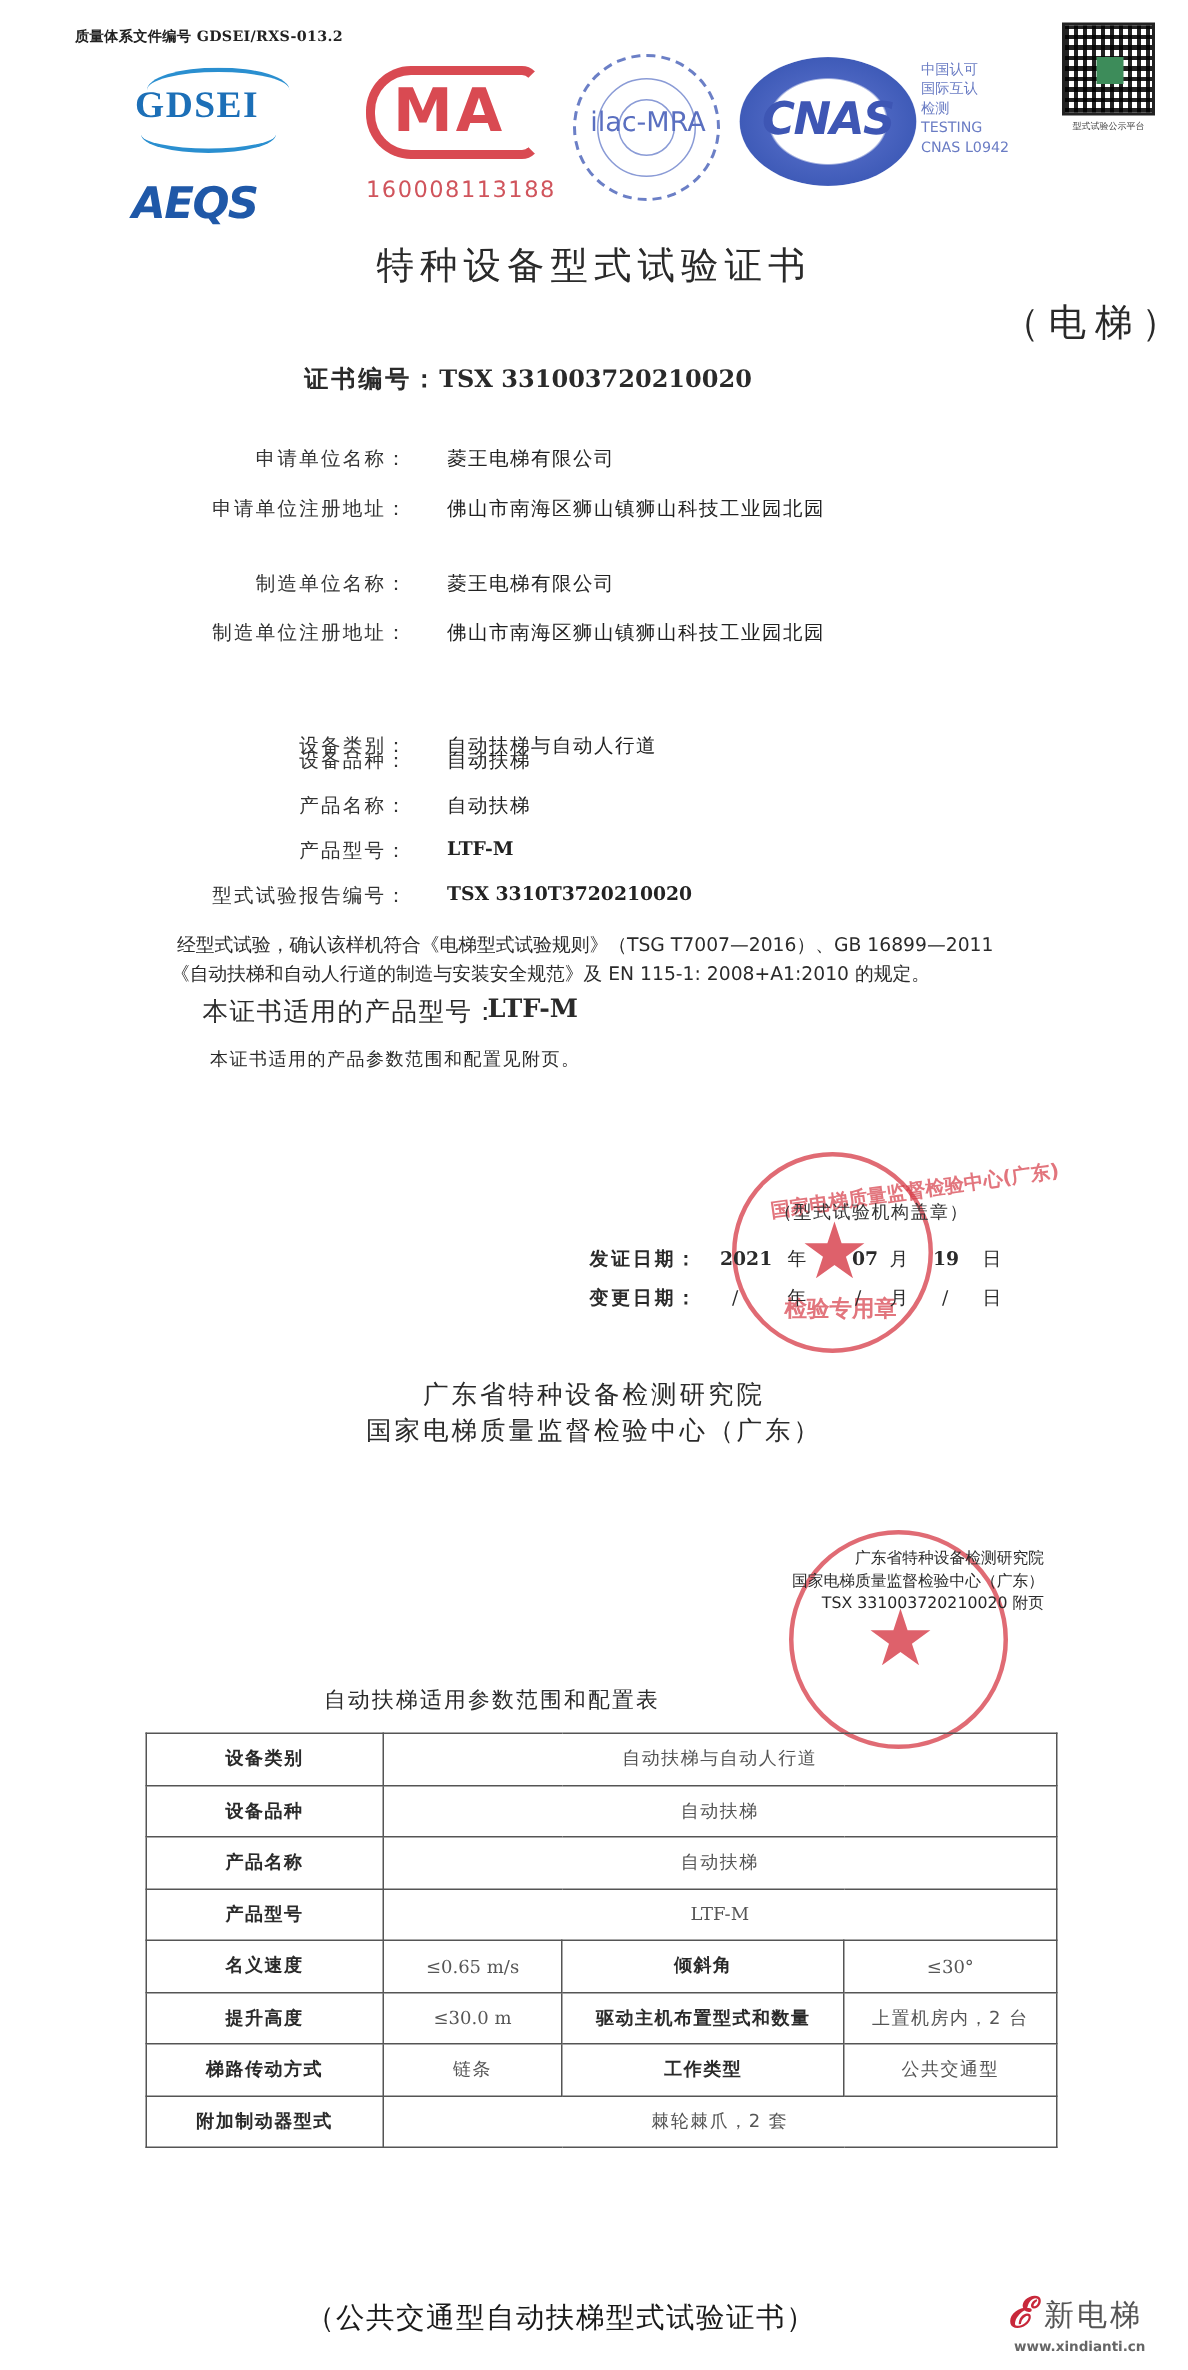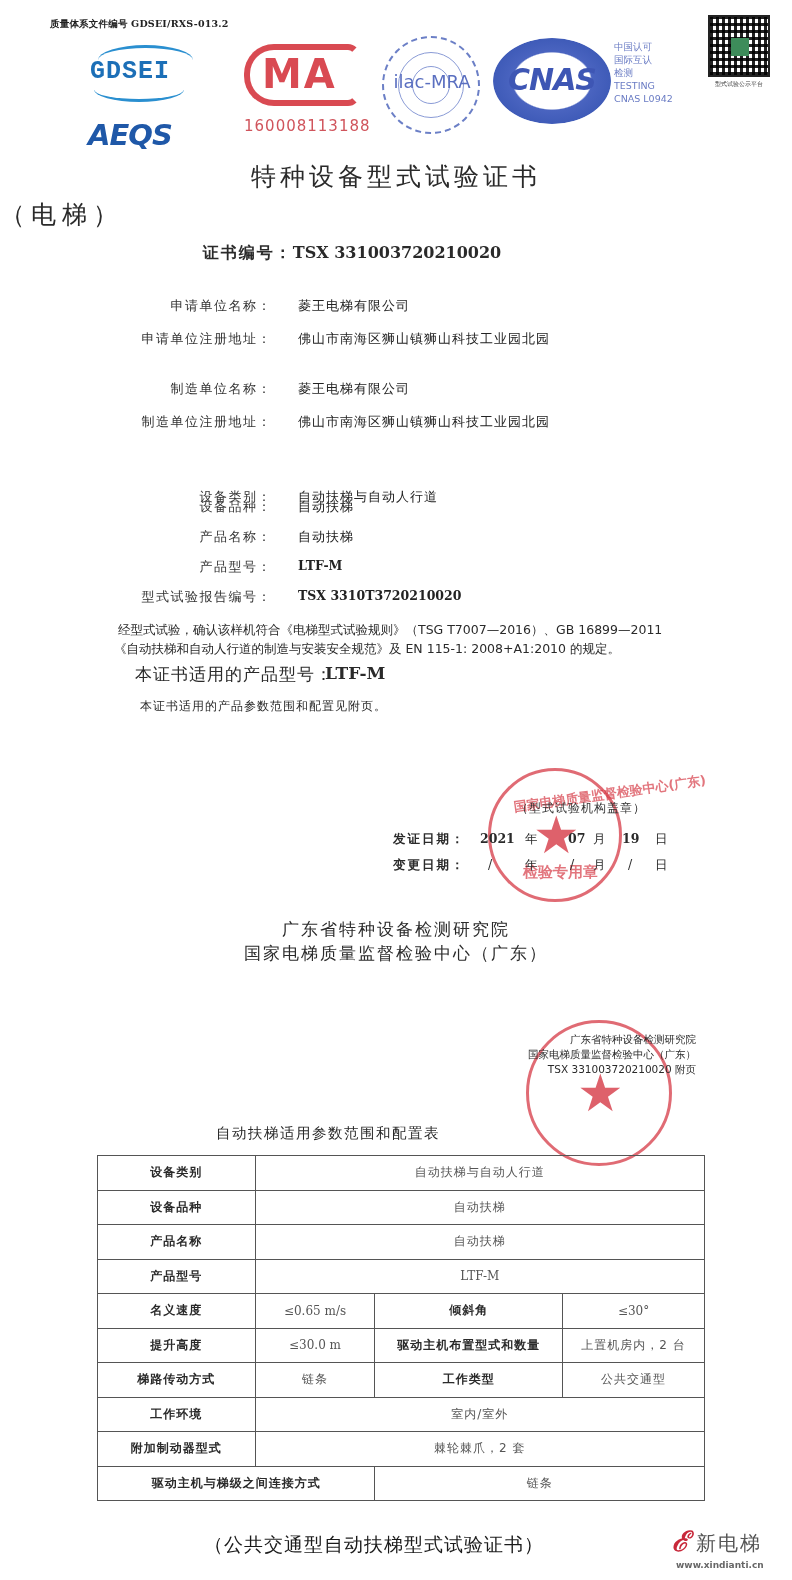--- a/index.html
+++ b/index.html
@@ -4,21 +4,21 @@
 <style>
   * { box-sizing: border-box; margin: 0; padding: 0; }
   html, body { width: 792px; height: 1580px; background: #ffffff; overflow: hidden; }
   body { position: relative; font-family: "DejaVu Serif", "Liberation Serif", serif; color: #2a2a2a; }
   .abs { position: absolute; }
 
   
   .doc-code { left: 50px; top: 18px; font-size: 9.5px; font-weight: bold; color: #222; letter-spacing: 0.2px; }
 
   .logo-gdsei { left: 88px; top: 45px; width: 110px; height: 60px; }
-  .logo-gdsei .txt { position: absolute; left: 2px; top: 12px; font-family: Liberation Mono, monospace; font-weight: bold; font-size: 25px; color: #1c6fb7; letter-spacing: 1px; }
+  .logo-gdsei .txt { position: absolute; left: 2px; top: 12px; font-family: Liberation Serif, serif; font-weight: bold; font-size: 25px; color: #1c6fb7; letter-spacing: 1px; }
   .logo-gdsei .arc1 { position: absolute; left: 10px; top: 0px; width: 95px; height: 30px; border-top: 3px solid #2a8fd0; border-radius: 50% 50% 0 0; }
   .logo-gdsei .arc2 { position: absolute; left: 6px; top: 32px; width: 90px; height: 25px; border-bottom: 3px solid #2a8fd0; border-radius: 0 0 50% 50%; }
   .logo-aeqs { left: 88px; top: 118px; font-family: "DejaVu Sans", sans-serif; font-weight: bold; font-style: italic; font-size: 29px; color: #1f58a8; letter-spacing: -1px; }
 
   .logo-cma { left: 244px; top: 44px; width: 116px; height: 62px; border: 6px solid #d94a52; border-right-color: transparent; border-radius: 30px 12px 12px 30px; }
   .logo-cma .ma { position: absolute; left: 12px; top: 1px; font-family: "DejaVu Sans", sans-serif; font-weight: bold; font-size: 40px; color: #d94a52; letter-spacing: 2px; }
   .cma-num { left: 244px; top: 117px; font-family: "DejaVu Sans", sans-serif; font-size: 15px; color: #d0545c; letter-spacing: 1px; }
 
   .logo-ilac { left: 382px; top: 36px; width: 98px; height: 98px; border-radius: 50%; border: 2px dashed #6b7fc6; }
   .logo-ilac .lbl { position: absolute; left: -2px; top: 33px; width: 100px; text-align: center; font-family: "DejaVu Sans", sans-serif; font-size: 18px; color: #5a6fc0; }
@@ -29,21 +29,21 @@
   .cnas-side { left: 614px; top: 40px; font-family: "DejaVu Sans", sans-serif; font-size: 9.5px; line-height: 13px; color: #6a7cc4; }
 
   .qr { left: 708px; top: 15px; width: 62px; height: 62px; background:
       repeating-linear-gradient(90deg, #222 0 3px, #fff 3px 6px),
       repeating-linear-gradient(0deg, #222 0 3px, #fff 3px 7px); background-blend-mode: multiply; border: 2px solid #222; }
   .qr .center { position: absolute; left: 21px; top: 21px; width: 18px; height: 18px; background: #3d8c5a; }
   .qr-cap { left: 703px; top: 80px; width: 72px; text-align: center; font-size: 6px; color: #444; }
 
   
   .title { left: 0; top: 160px; width: 792px; text-align: center; font-family: "DejaVu Sans", sans-serif; font-size: 25px; letter-spacing: 4px; color: #2a2a2a; }
-  .subtitle { left: 0; top: 198px; width: 792px; text-align: left; font-family: Liberation Serif, serif; font-size: 25px; letter-spacing: 6px; color: #2a2a2a; }
+  .subtitle { left: 0; top: 198px; width: 792px; text-align: right; font-family: Liberation Serif, serif; font-size: 25px; letter-spacing: 6px; color: #2a2a2a; }
   .certno { left: 0; top: 243px; width: 704px; text-align: center; font-size: 16px; font-weight: bold; color: #2a2a2a; }
 
   
   .frow { position: absolute; left: 0; width: 792px; height: 22px; font-size: 13px; }
   .frow .lbl { position: absolute; right: 520px; top: 0; text-align: right; white-space: nowrap; letter-spacing: 1.5px; color: #333; font-family: "DejaVu Sans", sans-serif; }
   .frow .val { position: absolute; left: 298px; top: 0; white-space: nowrap; color: #222; letter-spacing: 1px; font-family: "DejaVu Sans", sans-serif; }
   .frow .val.latin { font-family: "DejaVu Serif", serif; font-weight: bold; letter-spacing: 0; font-size: 12.5px; }
 
   .para { left: 118px; top: 620px; width: 580px; font-size: 12.5px; line-height: 19px; color: #2a2a2a; font-family: "DejaVu Sans", sans-serif; }
   .para .l1 { display: block; padding-left: 0px; white-space: nowrap; }
@@ -255,30 +255,22 @@
     <td class="k">驱动主机布置型式和数量</td>
     <td class="v">上置机房内，2 台</td>
   </tr>
   <tr>
     <td class="k">梯路传动方式</td>
     <td class="v">链条</td>
     <td class="k">工作类型</td>
     <td class="v">公共交通型</td>
   </tr>
   <tr>
-    <td class="k">工作环境</td>
-    <td class="v" colspan="3">室内/室外</td>
-  </tr>
-  <tr>
     <td class="k">附加制动器型式</td>
     <td class="v" colspan="3">棘轮棘爪，2 套</td>
-  </tr>
-  <tr>
-    <td class="k" colspan="2">驱动主机与梯级之间连接方式</td>
-    <td class="v" colspan="2">链条</td>
   </tr>
 </tbody>
   </table>
 
 <div class="abs footer-caption">（公共交通型自动扶梯型式试验证书）</div>
 <div class="abs wm">
   <span class="e">ℰ</span>
   <span class="name">新电梯</span>
   <span class="url">www.xindianti.cn</span>
 </div>

